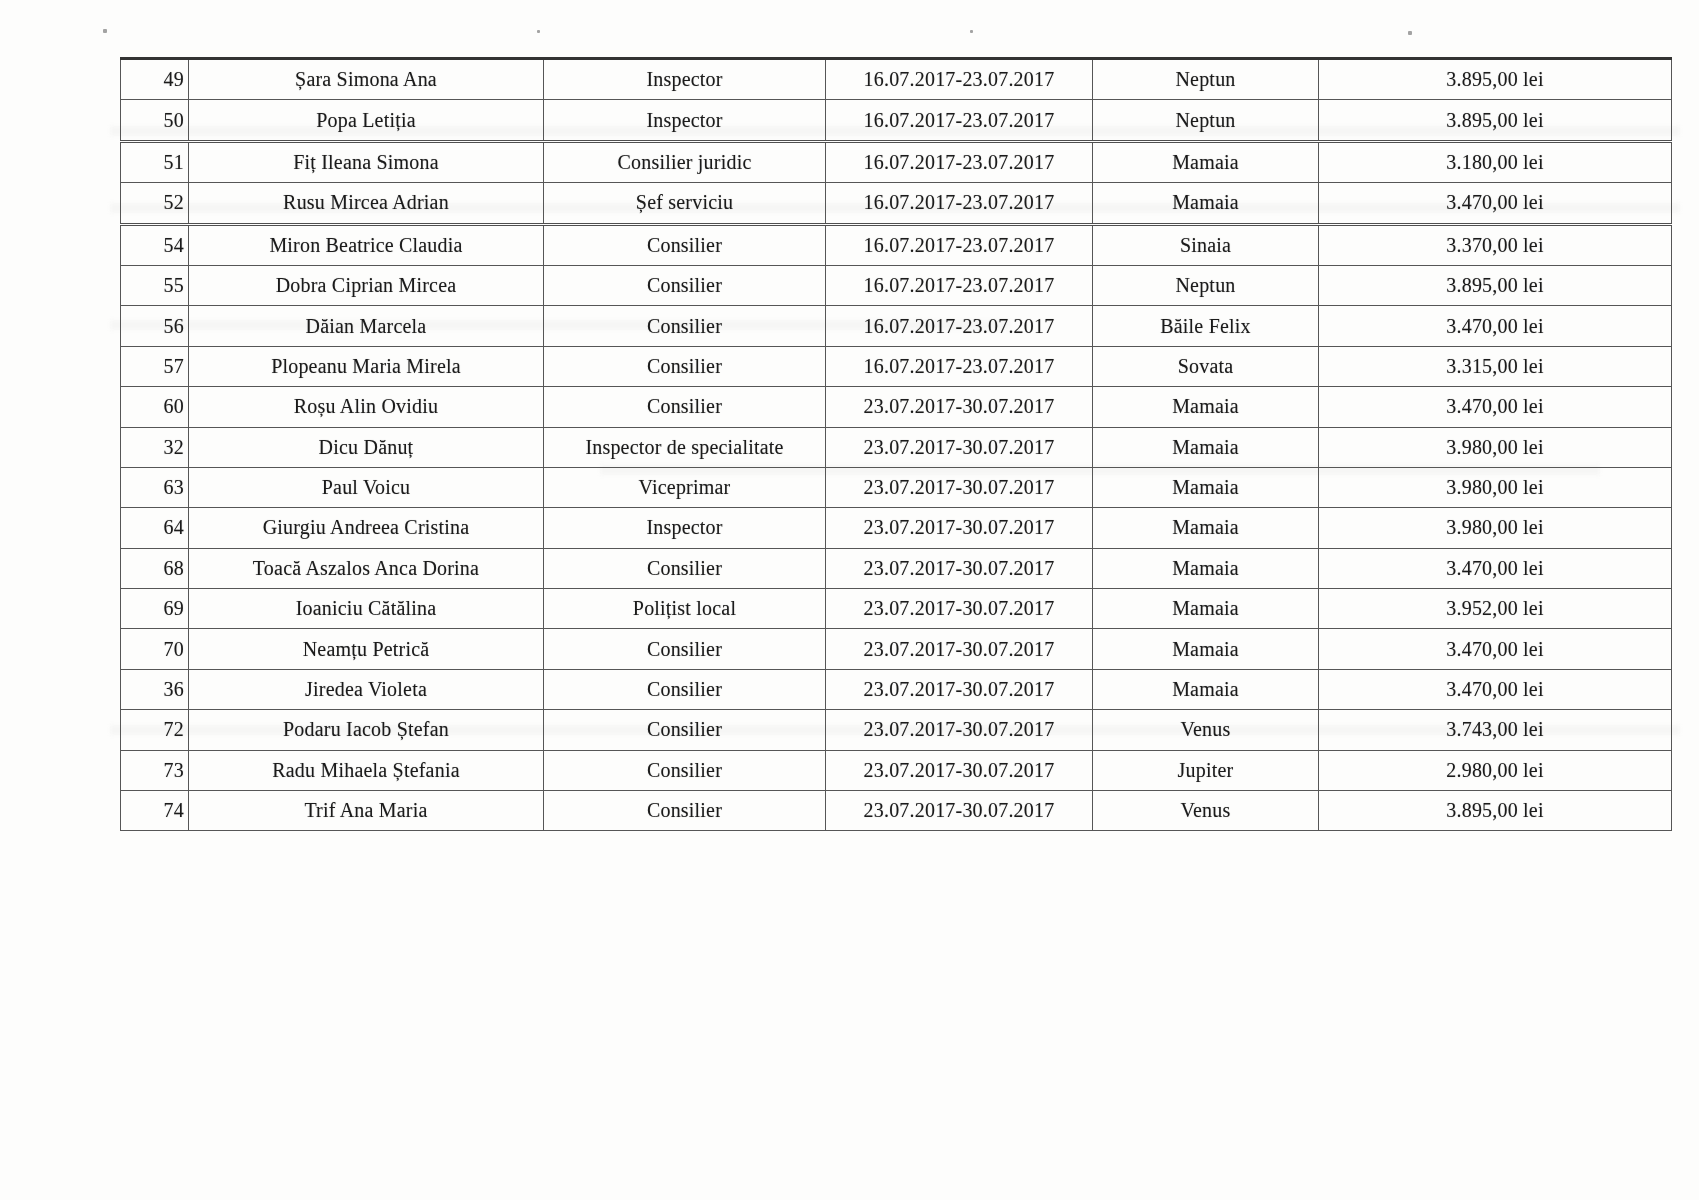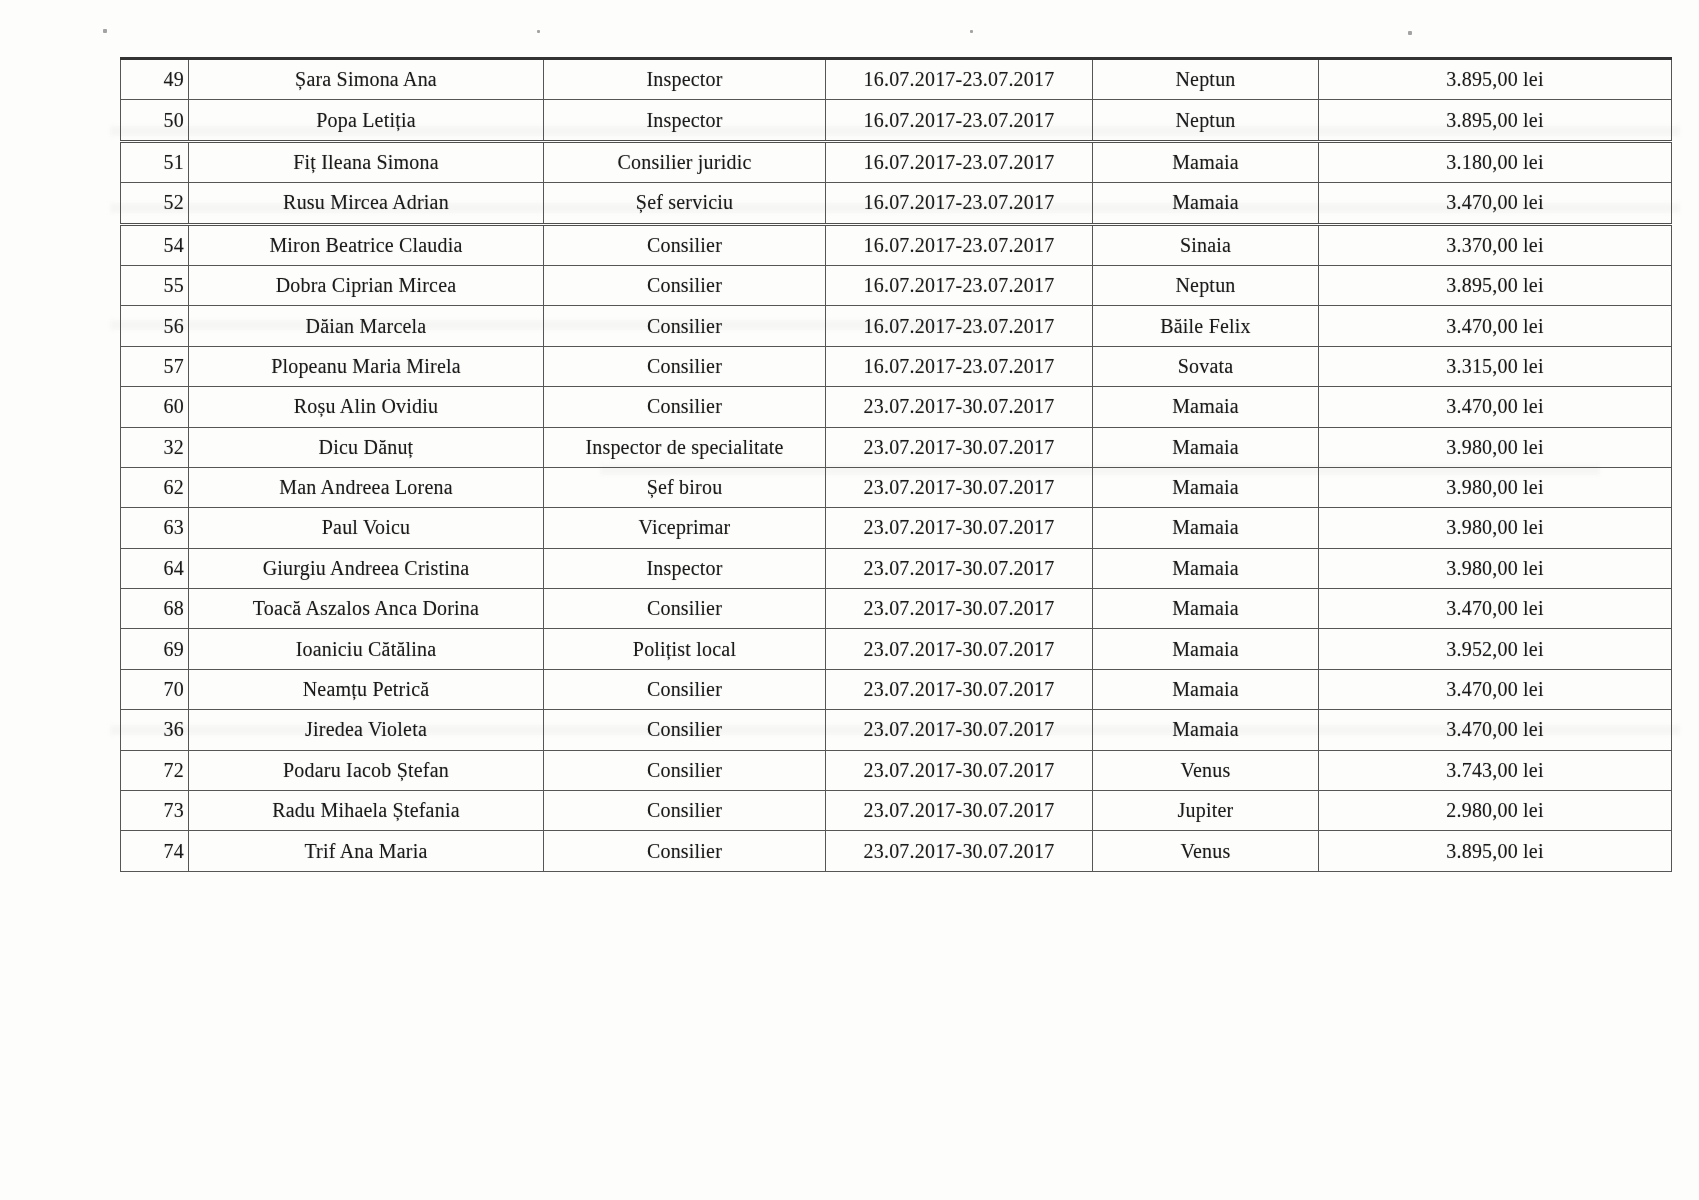--- a/index.html
+++ b/index.html
@@ -178,28 +178,20 @@
   </tr>
         <tr>
     <td class="nr">32</td>
     <td>Dicu Dănuț</td>
     <td>Inspector de specialitate</td>
     <td>23.07.2017-30.07.2017</td>
     <td>Mamaia</td>
     <td>3.980,00 lei</td>
   </tr>
         <tr>
-    <td class="nr">62</td>
-    <td>Man Andreea Lorena</td>
-    <td>Șef birou</td>
-    <td>23.07.2017-30.07.2017</td>
-    <td>Mamaia</td>
-    <td>3.980,00 lei</td>
-  </tr>
-        <tr>
     <td class="nr">63</td>
     <td>Paul Voicu</td>
     <td>Viceprimar</td>
     <td>23.07.2017-30.07.2017</td>
     <td>Mamaia</td>
     <td>3.980,00 lei</td>
   </tr>
         <tr>
     <td class="nr">64</td>
     <td>Giurgiu Andreea Cristina</td>

